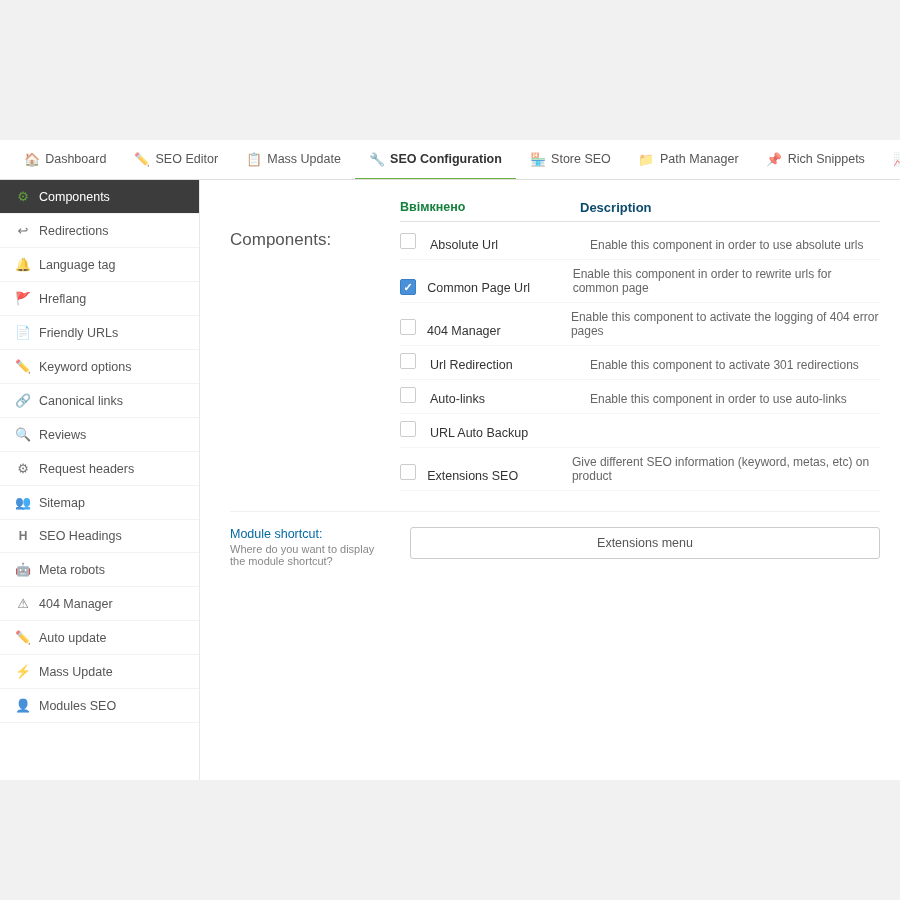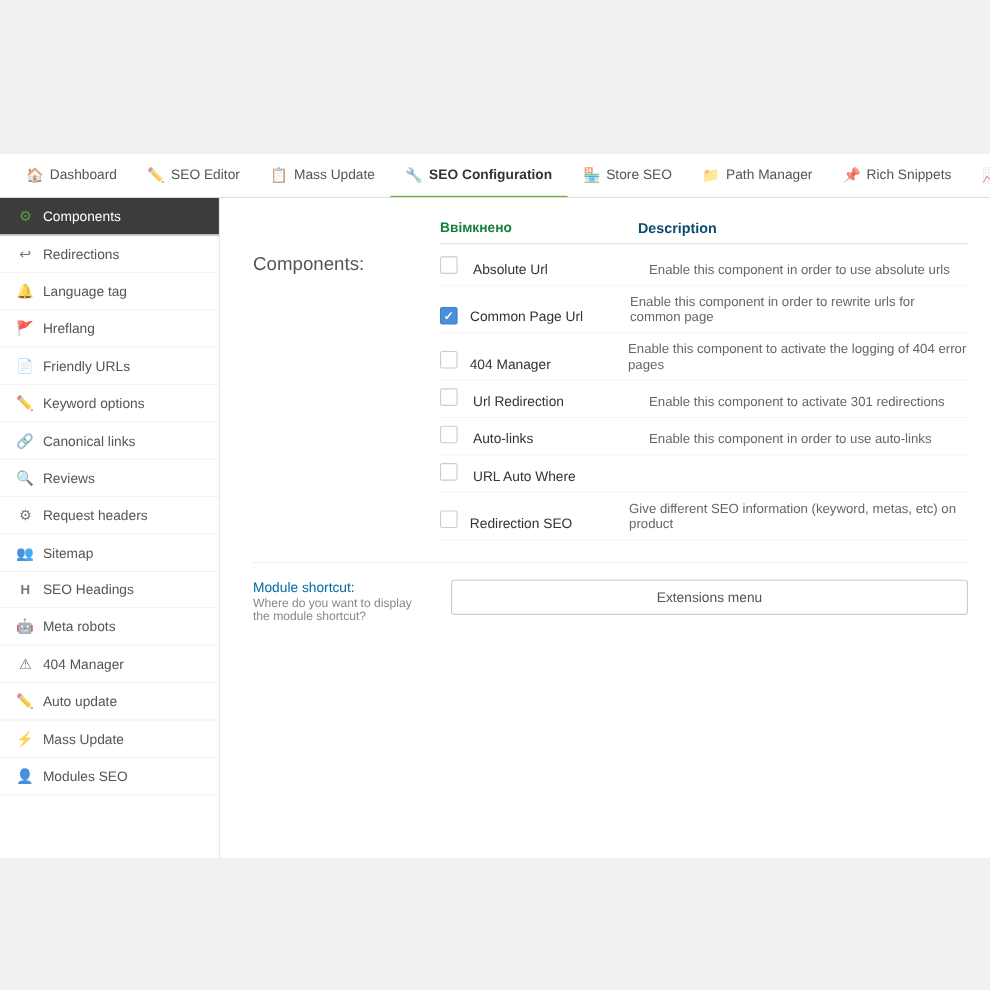--- a/index.html
+++ b/index.html
@@ -370,25 +370,25 @@
                 <div class="component-name-col">Url Redirection</div>
                 <div class="component-desc-col">Enable this component to activate 301 redirections</div>
               </div>
               <div class="component-row">
                 <div class="component-check-col"><span class="cb-wrapper"></span></div>
                 <div class="component-name-col">Auto-links</div>
                 <div class="component-desc-col">Enable this component in order to use auto-links</div>
               </div>
               <div class="component-row">
                 <div class="component-check-col"><span class="cb-wrapper"></span></div>
-                <div class="component-name-col">URL Auto Where</div>
-              </div>
-              <div class="component-row">
-                <div class="component-check-col"><span class="cb-wrapper"></span></div>
-                <div class="component-name-col">Redirection SEO</div>
+                <div class="component-name-col">URL Auto Backup</div>
+              </div>
+              <div class="component-row">
+                <div class="component-check-col"><span class="cb-wrapper"></span></div>
+                <div class="component-name-col">Extensions SEO</div>
                 <div class="component-desc-col">Give different SEO information (keyword, metas, etc) on product</div>
               </div>
             </div>
         </div>
       </div>
 
       <div class="form-section">
         <div class="form-label-block">
           <div class="label-main">Module shortcut:</div>
           <div class="label-sub">Where do you want to display the module shortcut?</div>

